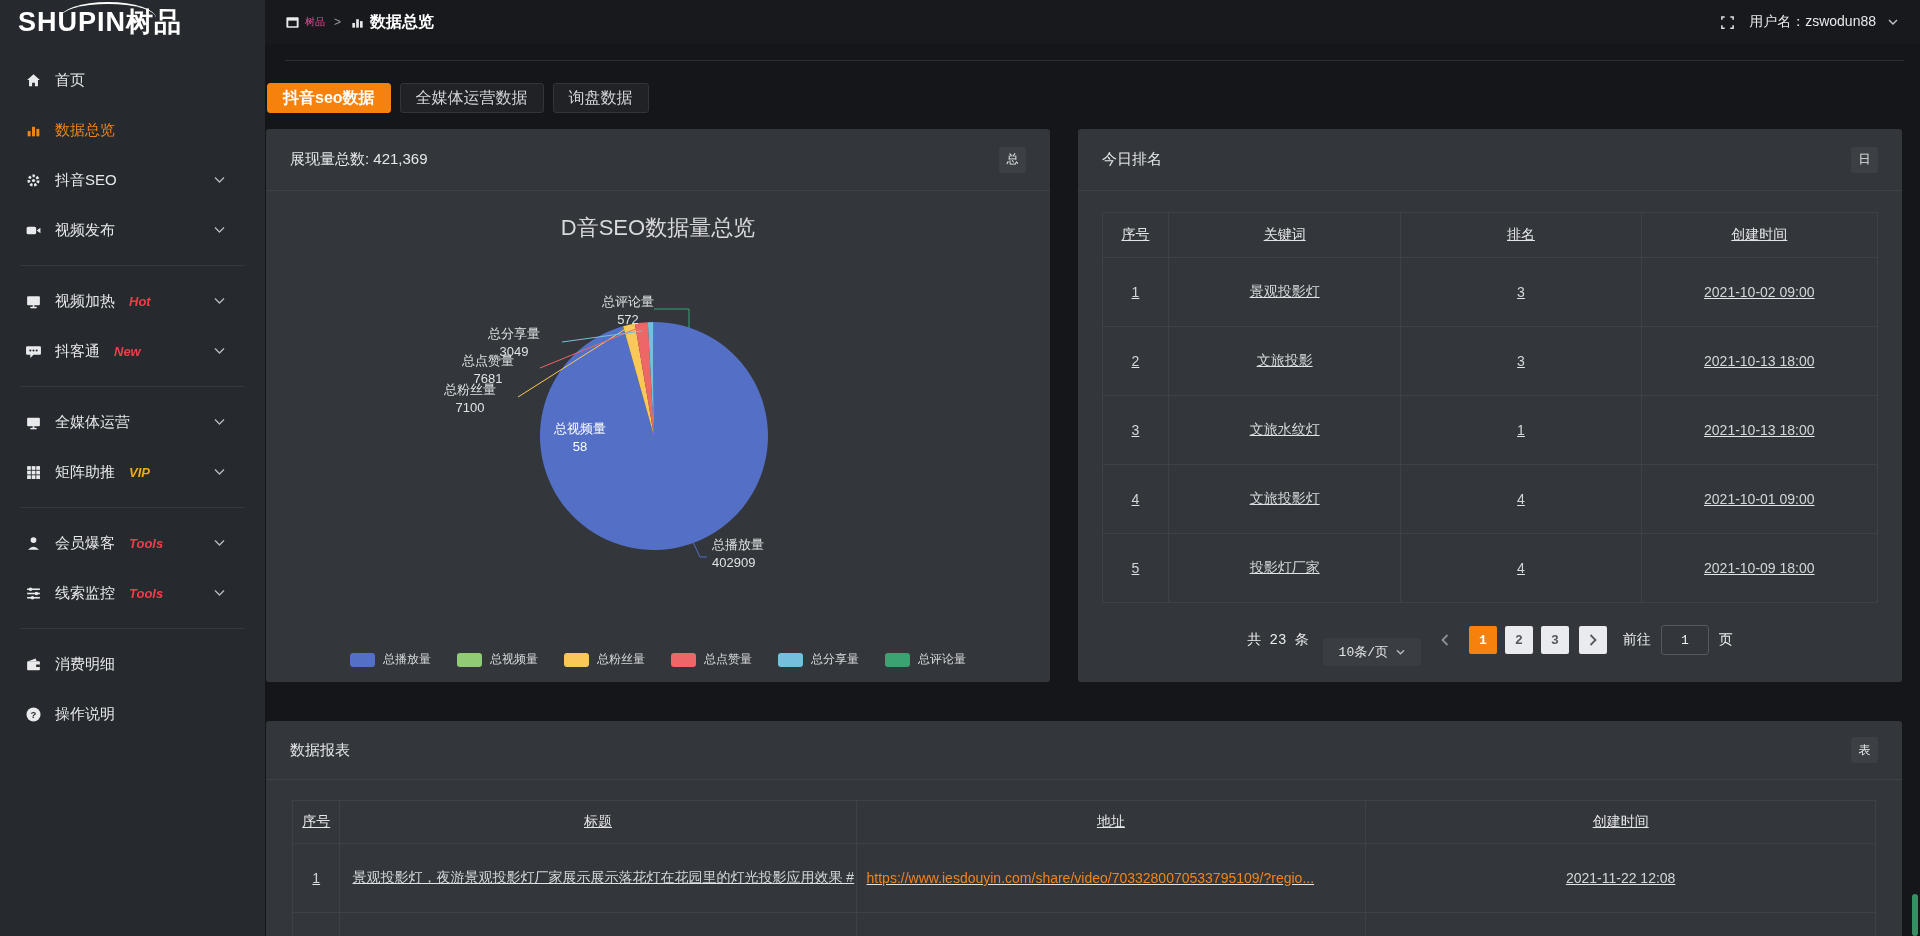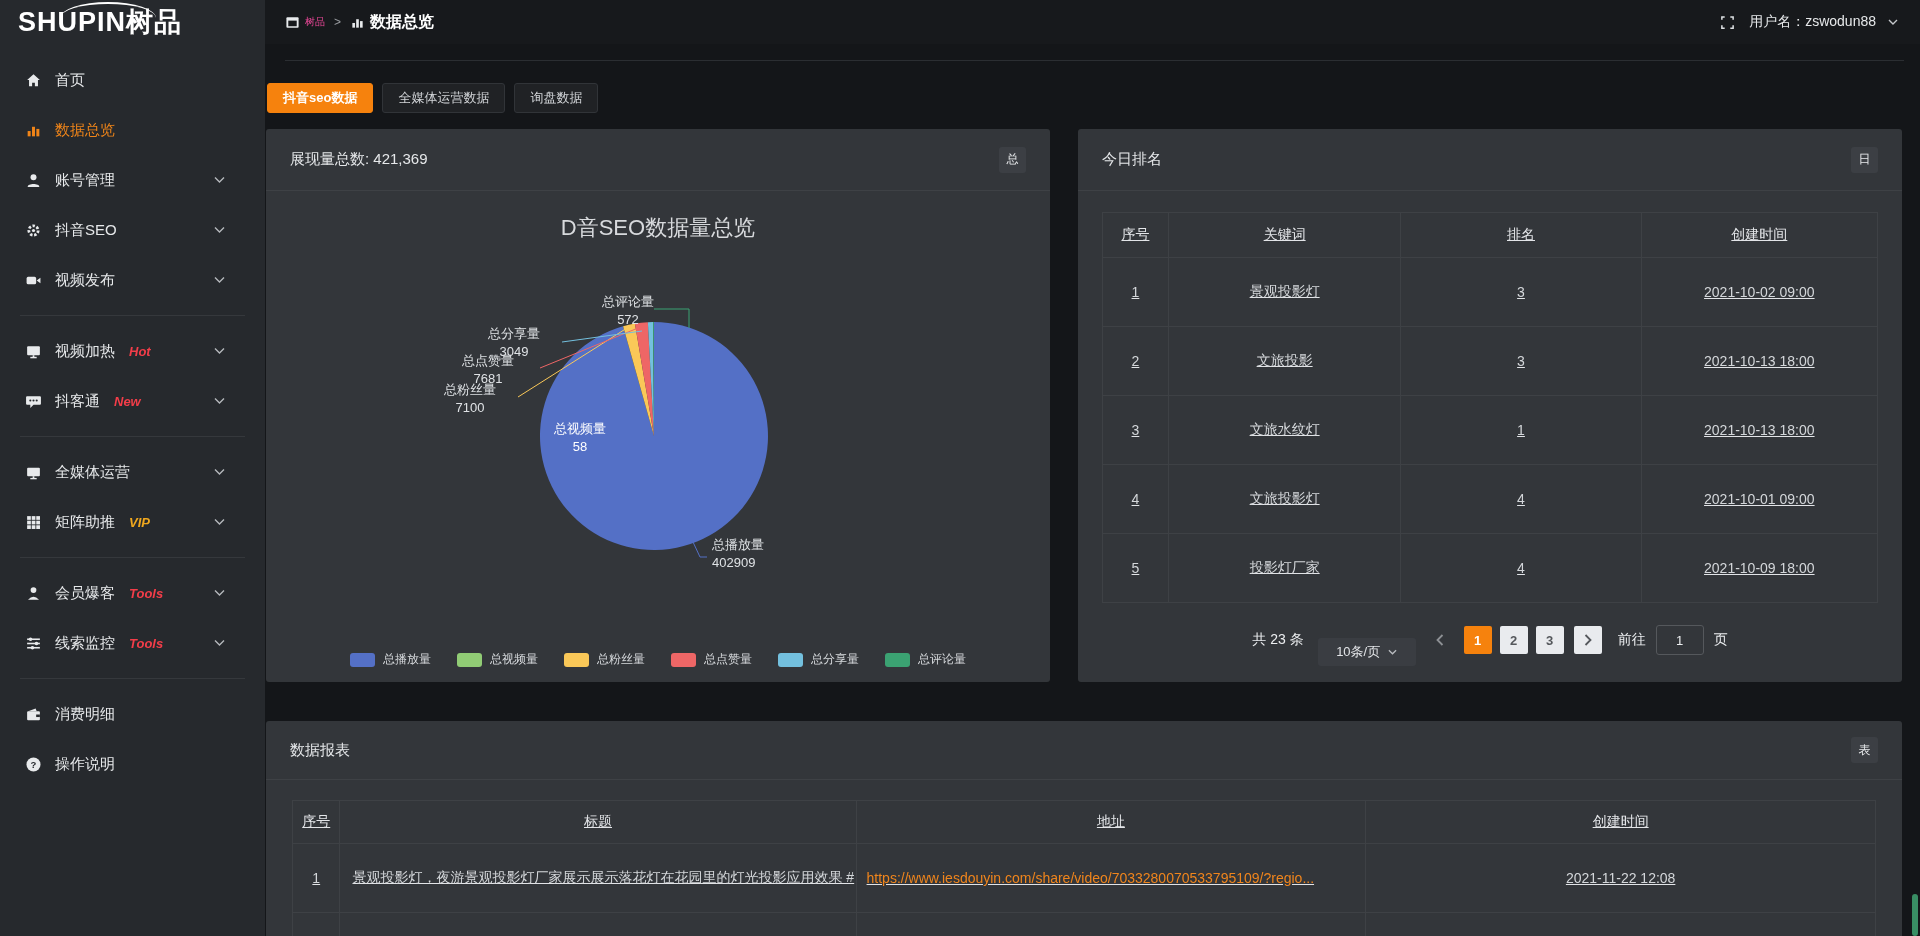--- a/index.html
+++ b/index.html
@@ -31,21 +31,21 @@
   .crumb-app{font-size:10px;color:#ec4899;cursor:pointer;}
   .crumb-sep{margin:0 9px;color:#9a9da1;font-size:12px;}
   .crumb-page{font-size:16px;font-weight:bold;color:#ffffff;}
   .top-right{margin-left:auto;display:flex;align-items:center;gap:14px;}
   .fs-icon{display:flex;color:#dfe2e5;cursor:pointer;}
   .user-name{font-size:14px;color:#e6e8ea;cursor:pointer;display:flex;align-items:center;gap:12px;}
   #top-divider{position:absolute;left:285px;right:16px;top:60px;height:1px;background:#2b2e32;}
 
   
   #tabs{position:absolute;left:267px;top:83px;display:flex;gap:9px;z-index:2;}
-  .tab{height:30px;display:flex;align-items:center;padding:0 15px;font-size:13px;border-radius:3px;
+  .tab{height:30px;display:flex;align-items:center;padding:0 15px;font-size:16px;border-radius:3px;
        background:#202225;color:#d2d5d8;cursor:pointer;border:1px solid #313438;box-sizing:border-box;}
   .tab.active{background:#f6820d;border-color:#f6820d;color:#ffffff;font-weight:bold;}
 
   
   .card{position:absolute;background:#33363a;border-radius:3px;}
   #card-pie{left:266px;top:129px;width:784px;height:553px;}
   #card-rank{left:1078px;top:129px;width:824px;height:553px;}
   #card-report{left:266px;top:721px;width:1636px;height:280px;}
   .card-header{height:62px;display:flex;align-items:center;padding:0 24px;
                border-bottom:1px solid #3e4145;position:relative;box-sizing:border-box;}
@@ -70,21 +70,21 @@
                  border:1px solid #3e4145;text-align:center;}
   .dark-table td{height:66px;font-size:14px;color:#d4d7da;border:1px solid #3e4145;
                  text-align:center;overflow:hidden;white-space:nowrap;}
   #report-table{width:calc(100% - 52px);margin:20px 26px 0 26px;}
   #report-table th{height:40px;}
   .cell-left{text-align:left !important;padding:0 12px;}
   .link-cell{color:#f0851c !important;text-align:left !important;padding:0 10px;cursor:pointer;}
 
   
   #pager{position:absolute;left:0;right:0;bottom:16px;display:flex;justify-content:center;
-         align-items:center;gap:10px;font-size:14px;color:#eceef0;}
+         align-items:center;gap:10px;font-size:14px;color:#eceef0;font-family:Liberation Mono, monospace;}
   .pager-total{margin-right:4px;}
   .page-size{width:98px;height:28px;background:#3a3d42;border-radius:3px;display:flex;
              align-items:center;justify-content:center;gap:8px;cursor:pointer;font-size:13px;color:#e2e4e7;margin-top:24px;}
   .pg-arrow{width:28px;height:28px;display:flex;align-items:center;justify-content:center;cursor:pointer;}
   .pg-prev{color:#8e9195;}
   .pg-next{background:#e9ebee;border-radius:2px;color:#55585c;}
   .pg-num{width:28px;height:28px;border-radius:2px;background:#e9ebee;color:#55585c;font-size:13px;
           display:flex;align-items:center;justify-content:center;cursor:pointer;font-weight:bold;}
   .pg-num.active{background:#f6820d;color:#ffffff;}
   .goto-label{margin-left:6px;}
@@ -116,34 +116,20 @@
         </div>
         <div class="nav-item active">
           <span class="nav-icon">
             <svg viewBox="0 0 16 16" fill="currentColor">
               <rect x="2.5" y="8.5" width="2.8" height="5"></rect>
               <rect x="6.6" y="4.5" width="2.8" height="9"></rect>
               <rect x="10.7" y="6.5" width="2.8" height="7"></rect>
             </svg>
           </span>
           <span class="nav-label">数据总览</span>
-        </div>
-        <div class="nav-item">
-          <span class="nav-icon">
-            <svg viewBox="0 0 16 16" fill="currentColor">
-              <circle cx="8" cy="5" r="2.8"></circle>
-              <path d="M2.5 14c0-3.6 11-3.6 11 0Z"></path>
-            </svg>
-          </span>
-          <span class="nav-label">账号管理</span>
-          <span class="nav-chevron">
-            <svg width="11" height="7" viewBox="0 0 11 7" fill="none" stroke="currentColor" stroke-width="1.4">
-              <polyline points="1,1 5.5,5.5 10,1"></polyline>
-            </svg>
-          </span>
         </div>
         <div class="nav-item">
           <span class="nav-icon">
             <svg viewBox="0 0 16 16" fill="none" stroke="currentColor">
               <circle cx="8" cy="8" r="4.4" stroke-width="2.6" stroke-dasharray="2.3 1.55"></circle>
               <circle cx="8" cy="8" r="1.5" fill="currentColor" stroke="none"></circle>
             </svg>
           </span>
           <span class="nav-label">抖音SEO</span>
           <span class="nav-chevron">

